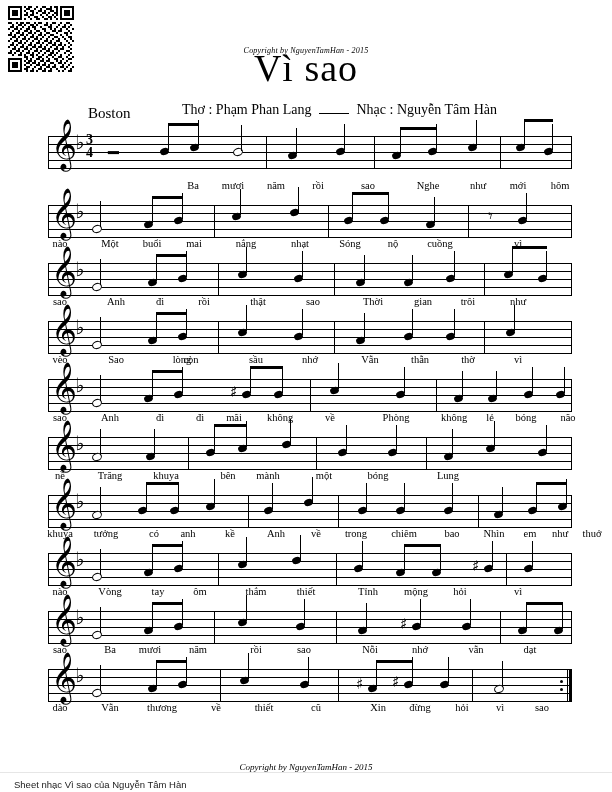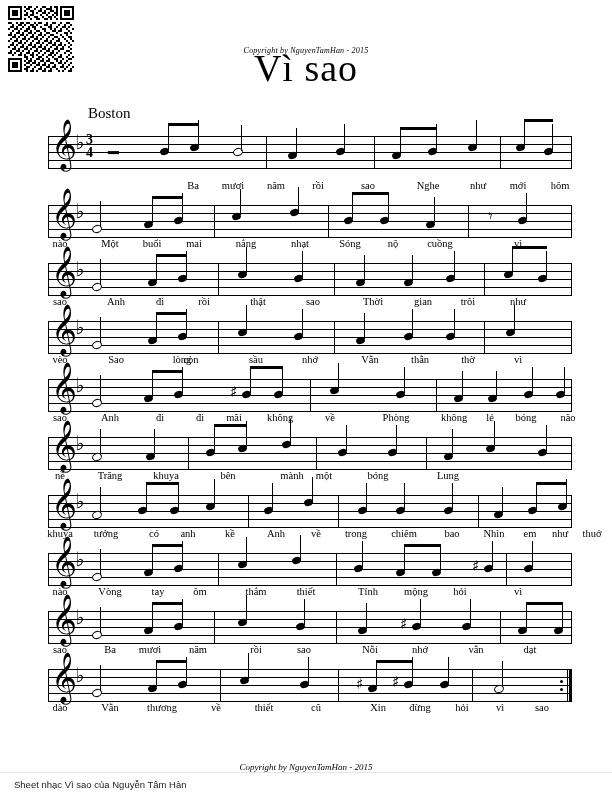--- a/index.html
+++ b/index.html
@@ -541,20 +541,25 @@
           <rect x="25" y="32" width="1" height="1"></rect>
           <rect x="27" y="32" width="1" height="1"></rect>
           <rect x="30" y="32" width="2" height="1"></rect>
       </g>
     </svg>
   </div>
 
   <div class="copyright-top">Copyright by NguyenTamHan - 2015</div>
   <div class="song-title">Vì sao</div>
   <div class="tempo-label">Boston</div>
+  <div class="credits">
+    <span>Thơ : Phạm Phan Lang</span>
+    <span class="sep"></span>
+    <span>Nhạc : Nguyễn Tâm Hàn</span>
+  </div>
 
   <div class="system" style="top:136px;">
     <div class="staff">
       <div class="line l1"></div>
       <div class="line l2"></div>
       <div class="line l3"></div>
       <div class="line l4"></div>
       <div class="line l5"></div>
       <div class="barline-start"></div>
       <div class="clef">𝄞</div>
@@ -844,21 +849,21 @@
       <div class="note" style="left:490px; top:12px;"></div>
       <div class="stem" style="left:498px; top:-12px;"></div>
       <div class="barline-end"></div>
     </div>
   </div>
   <div class="lyrics" style="top:470px;">
       <span style="left: 12px;">nề</span>
       <span style="left: 62px;">Trăng</span>
       <span style="left: 118px;">khuya</span>
       <span style="left: 180px;">bên</span>
-      <span style="left: 244px;">mành</span>
+      <span style="left: 220px;">mành</span>
       <span style="left: 276px;">một</span>
       <span style="left: 330px;">bóng</span>
       <span style="left: 400px;">Lung</span>
     </div>
 
   <div class="system" style="top:495px;">
     <div class="staff">
       <div class="line l1"></div>
       <div class="line l2"></div>
       <div class="line l3"></div>

